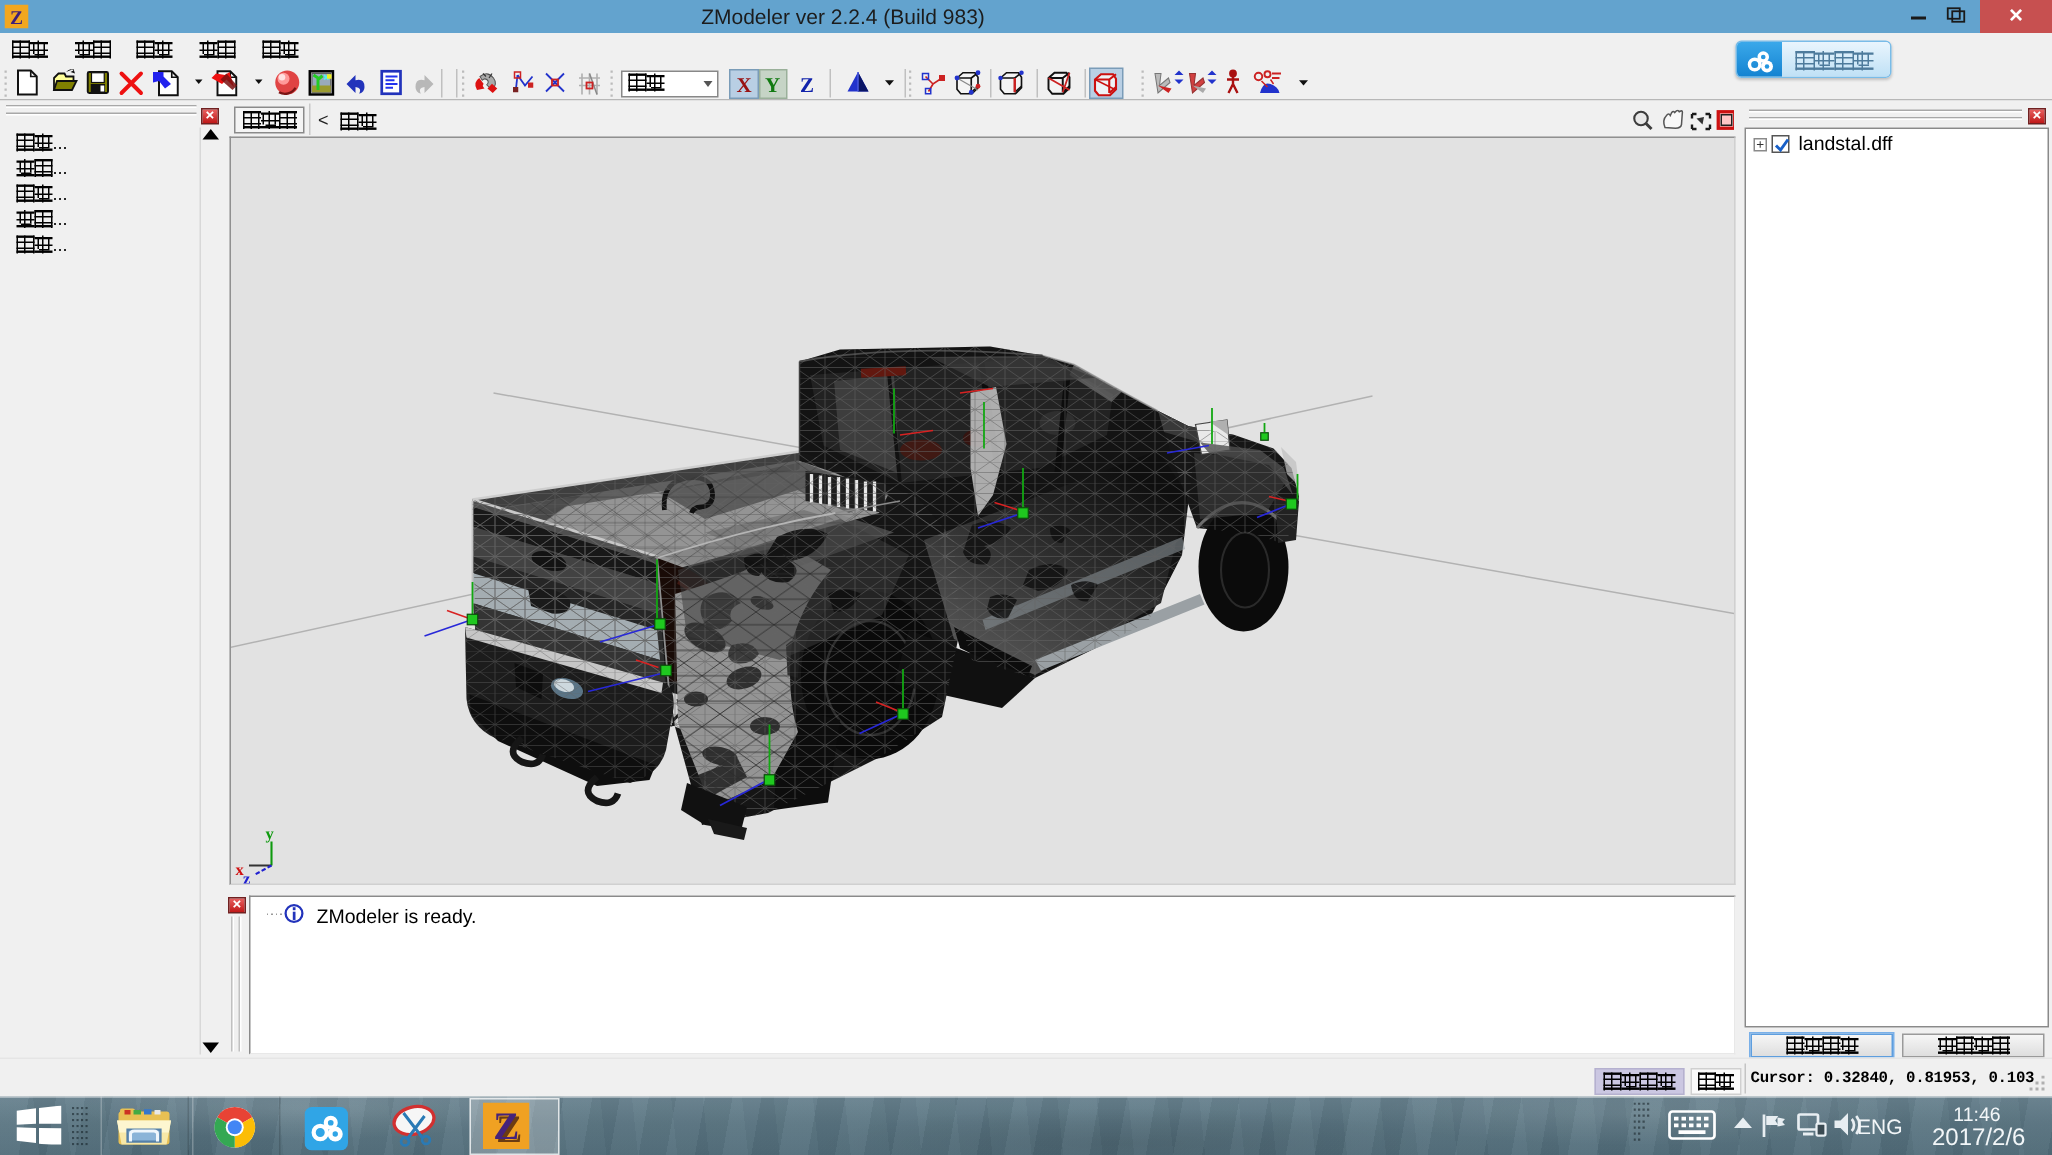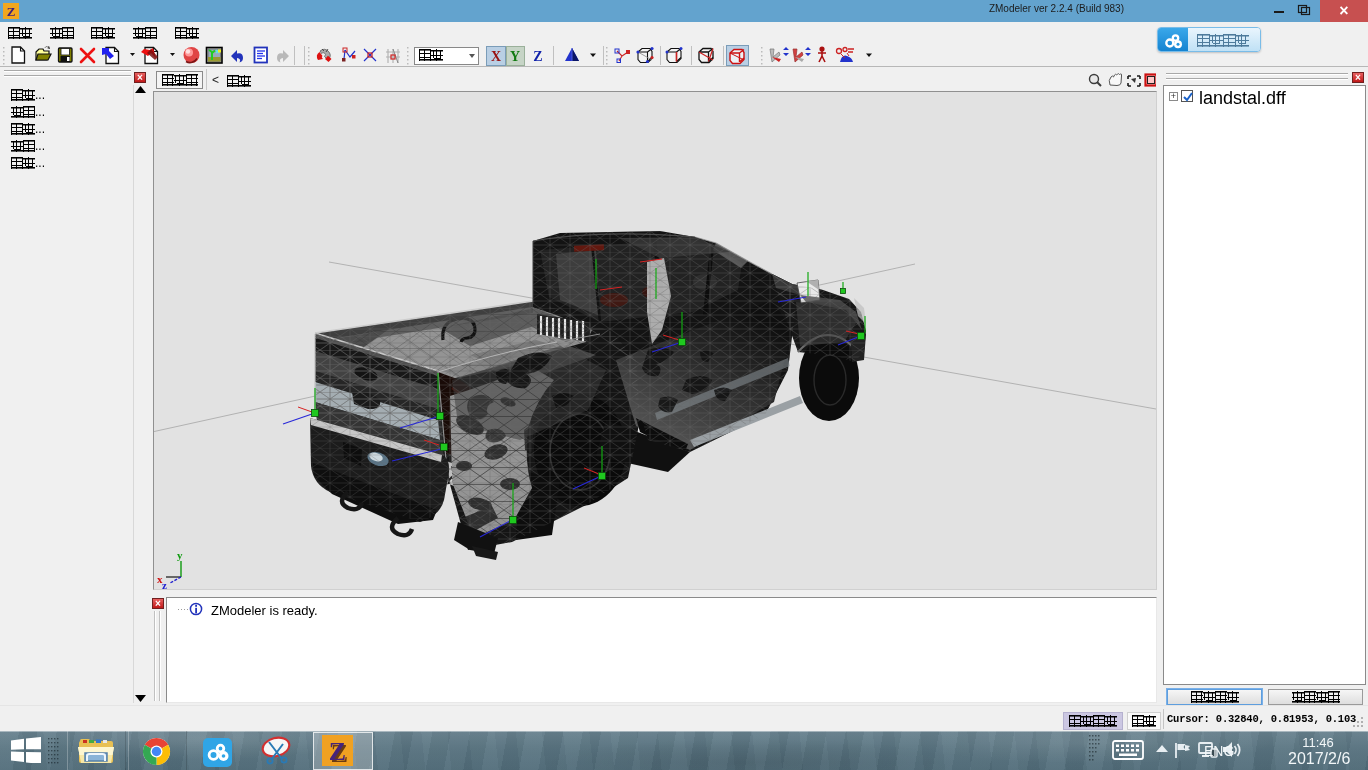--- a/index.html
+++ b/index.html
@@ -17,21 +17,21 @@
 background:
 linear-gradient(currentColor,currentColor) 0 .5px/100% 1.5px no-repeat,
 linear-gradient(currentColor,currentColor) 0 5.5px/100% 1.4px no-repeat,
 linear-gradient(currentColor,currentColor) 0 100%/100% 1.6px no-repeat,
 linear-gradient(currentColor,currentColor) 1.6px 2.4px/1.4px 7px no-repeat,
 linear-gradient(currentColor,currentColor) 5.3px 0/1.4px 100% no-repeat,
 linear-gradient(currentColor,currentColor) 9px 2.4px/1.4px 7px no-repeat,
 linear-gradient(currentColor,currentColor) 3px 9px/7px 1.2px no-repeat}
 
 #titlebar{left:0;top:0;width:1368px;height:22px;background:#63a3ce}
-#titletext{left:0;top:3px;width:1124px;text-align:right;font-size:10px;color:#1c1c1c}
+#titletext{left:0;top:3px;width:1124px;text-align:center;font-size:14px;color:#1c1c1c}
 #closebtn{left:1320px;top:0;width:48px;height:22px;background:#c75050;color:#fff;text-align:center;font-size:16px;font-weight:bold;line-height:21px}
 
 #menubar{left:0;top:22px;width:1368px;height:22px;background:#f0f0f0}
 .mitem{position:absolute;top:5px;line-height:12px}
 
 #toolbar{left:0;top:44px;width:1368px;height:23px;background:#f0f0f0;border-bottom:1px solid #b7b7b7}
 
 #leftpanel{left:0;top:67px;width:150px;height:638px;background:#f0f0f0}
 .lpitem{position:absolute;left:11px;font-size:12px;line-height:12px;color:#000}
 
@@ -533,21 +533,21 @@
 <div class="abs" id="rightpanel">
   <div class="abs" style="left:6px;top:6px;width:182px;height:2px;border-top:1px solid #a8a8a8;border-bottom:1px solid #fff"></div>
   <div class="abs" style="left:6px;top:11px;width:182px;height:2px;border-top:1px solid #a8a8a8;border-bottom:1px solid #fff"></div>
   <div class="red-x" style="left:192px;top:5px">×</div>
   <div class="abs" id="treewhite"></div>
   <div class="abs" style="left:9px;top:25px;width:9px;height:9px;background:#fff;border:1px solid #8a8a8a;font-size:9px;line-height:7px;text-align:center;color:#333">+</div>
   <div class="abs" style="left:21px;top:23px;width:12px;height:12px;background:#fff;border:1px solid #555"></div>
   <svg class="abs" style="left:23px;top:25px" width="11" height="10">
       <path d="M1 5 L4 8 L9 1" fill="none" stroke="#1860c8" stroke-width="2"></path>
     </svg>
-  <div class="abs" style="left:39px;top:21px;font-size:18px;color:#000">landstal.dff</div>
+  <div class="abs" style="left:39px;top:21px;font-size:13px;color:#000">landstal.dff</div>
   <div class="abs" style="left:7px;top:622px;width:95px;height:16px;background:linear-gradient(#f6f6f6,#dedede);border:1px solid #5e9ede;outline:1px solid #7ab0e8;display:flex;align-items:center;justify-content:center;line-height:12px">
       <span class="cj"></span>
       <span class="cj2"></span>
       <span class="cj"></span>
       <span class="cj2"></span>
     </div>
   <div class="abs" style="left:108px;top:622px;width:95px;height:16px;background:linear-gradient(#f6f6f6,#dedede);border:1px solid #9a9a9a;display:flex;align-items:center;justify-content:center;line-height:12px">
       <span class="cj2"></span>
       <span class="cj"></span>
       <span class="cj2"></span>
@@ -725,21 +725,21 @@
   </svg>
   <svg class="abs" style="left:1198px;top:11px" width="20" height="17">
     <rect x="1" y="1" width="13" height="10" rx="1" fill="none" stroke="#e8eef2" stroke-width="1.8"></rect>
     <rect x="4" y="13" width="7" height="2" fill="#e8eef2"></rect>
     <rect x="13" y="7" width="6" height="8" rx="1" fill="#3a4a52" stroke="#e8eef2" stroke-width="1.5"></rect>
   </svg>
   <svg class="abs" style="left:1222px;top:10px" width="20" height="18">
     <path d="M1 6 h4 l5 -5 v15 l-5 -5 h-4 z" fill="#e8eef2"></path>
     <path d="M12.5 5 a6 6 0 0 1 0 8 M15.5 3 a9.5 9.5 0 0 1 0 12" stroke="#e8eef2" stroke-width="1.8" fill="none"></path>
   </svg>
-  <div class="abs" style="left:1204px;top:12px;font-size:14px;color:#f2f6f8">ENG</div>
+  <div class="abs" style="left:1238px;top:12px;font-size:14px;color:#f2f6f8">ENG</div>
   <div class="abs" style="left:1288px;top:4px;width:60px;text-align:center;font-size:13px;color:#f2f6f8">11:46</div>
   <div class="abs" style="left:1288px;top:19px;width:60px;text-align:left;font-size:16px;color:#f2f6f8">2017/2/6</div>
 </div>
 
 <div class="abs" style="left:1157px;top:27px;width:104px;height:25px;border:1px solid #79bce8;border-radius:4px;overflow:hidden;box-shadow:0 1px 2px rgba(0,0,0,.2)">
   <div class="abs" style="left:0;top:0;width:30px;height:25px;background:linear-gradient(#3aa8ea,#1180cf)"></div>
   <svg class="abs" style="left:4px;top:2px" width="22" height="21">
     <g fill="none" stroke="#fff" stroke-width="2.3">
         <circle cx="7.8" cy="13" r="3.5"></circle>
         <circle cx="13.5" cy="8" r="2.7"></circle>

